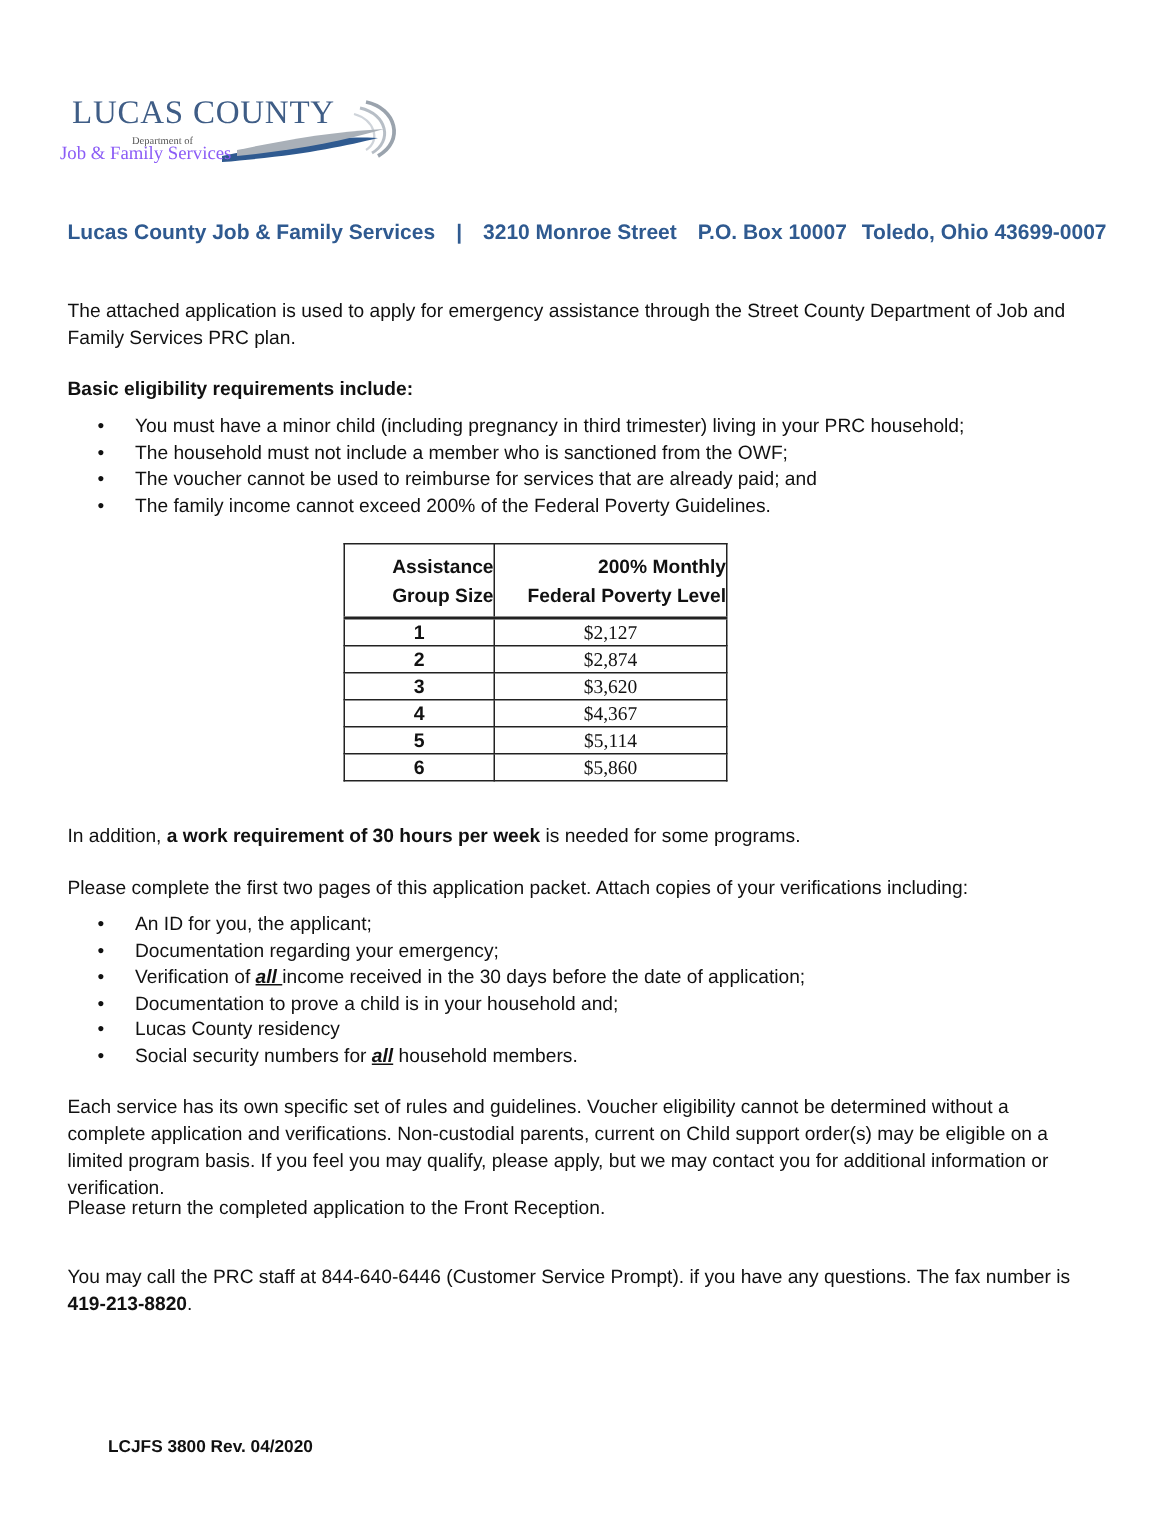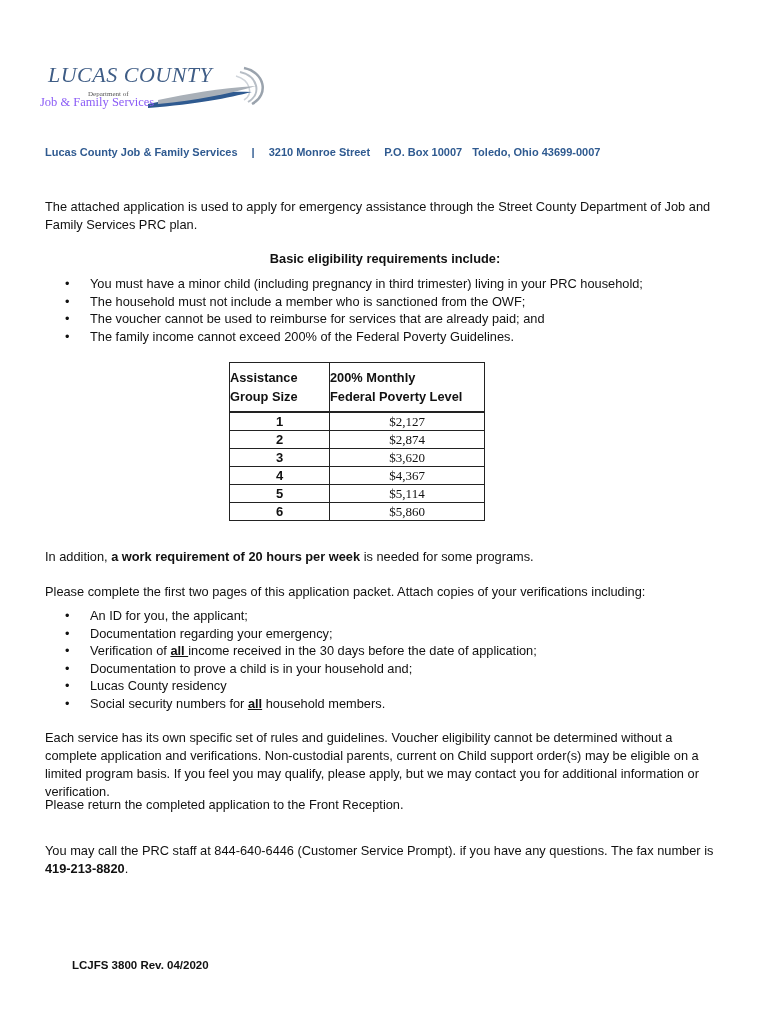--- a/index.html
+++ b/index.html
@@ -3,50 +3,50 @@
 <meta charset="utf-8">
 <style>
   html, body { margin: 0; padding: 0; background: #ffffff; }
   body { width: 770px; height: 1024px; position: relative; overflow: hidden;
          font-family: "Liberation Sans", sans-serif; color: #111; }
   .page { position: absolute; left: 0; top: 0; width: 770px; height: 1024px; }
 
   
   .logo { position: absolute; left: 40px; top: 62px; width: 225px; height: 50px; }
   .logo-main { position: absolute; left: 8px; top: 0px; font-family: "Liberation Serif", serif;
-               font-size: 22px; color: #3f5d86; letter-spacing: 0.5px; white-space: nowrap; font-style: italic; }
+               font-size: 22px; color: #3f5d86; letter-spacing: 0.5px; white-space: nowrap; }
   .logo-dept { position: absolute; left: 48px; top: 28px; font-family: "Liberation Serif", serif;
                font-size: 7px; color: #555; white-space: nowrap; }
   .logo-sub { position: absolute; left: 0px; top: 33px; font-family: "Liberation Serif", serif;
               font-size: 12.5px; color: #8b5cf6; white-space: nowrap; }
   .logo-swoosh { position: absolute; left: 108px; top: 2px; width: 120px; height: 46px; }
 
   .title { position: absolute; left: 275px; top: 66px; font-size: 28px; font-weight: bold;
            color: #2a5587; letter-spacing: -0.5px; white-space: nowrap; }
 
-  .address { position: absolute; left: 45px; top: 146px; font-size: 11px; font-weight: bold;
+  .address { position: absolute; left: 45px; top: 146px; font-size: 14px; font-weight: bold;
              color: #2f5a90; white-space: nowrap; }
   .address span { display: inline-block; }
   .address .gap { width: 14px; }
   .address .gap2 { width: 10px; }
 
   .para { position: absolute; left: 45px; width: 680px; font-size: 12.8px; line-height: 18px; color: #111; }
   .bold { font-weight: bold; }
-  .u { text-decoration: underline; font-weight: bold; }
+  .u { text-decoration: underline; font-weight: bold; font-style: italic; }
 
   ul.bullets { position: absolute; left: 45px; margin: 0; padding: 0; list-style: none;
                font-size: 12.8px; line-height: 17.5px; width: 680px; }
   ul.bullets li { position: relative; padding-left: 45px; }
   ul.bullets li .dot { position: absolute; left: 20px; top: 0; }
 
   
   .fpl-table { position: absolute; left: 229px; top: 362px; border-collapse: collapse;
                width: 256px; }
   .fpl-table td, .fpl-table th { border: 1px solid #222; padding: 0; }
-  .fpl-table th { height: 48px; font-size: 12.8px; font-weight: bold; line-height: 19px; text-align: left; }
+  .fpl-table th { height: 48px; font-size: 12.8px; font-weight: bold; line-height: 19px; text-align: right; }
   .fpl-table th.c1 { width: 99px; }
   .fpl-table tr.first td { border-top: 2px solid #222; }
   .fpl-table td { height: 17px; font-size: 13px; line-height: 17px; text-align: center; }
   .fpl-table td.size { font-weight: bold; font-family: "Liberation Sans", sans-serif; }
   .fpl-table td.amt { font-family: Liberation Serif, serif; font-size: 13px; margin-top: 24px; }
 
   .footer { position: absolute; left: 45px; top: 959px; font-size: 11.5px; font-weight: bold; color: #111; padding-left: 27px; }
 </style>
 </head>
 <body>
@@ -66,21 +66,21 @@
     <div class="logo-sub">Job &amp; Family Services</div>
   </div>
 
 
   <div class="address">
     <span>Lucas County Job &amp; Family Services</span><span class="gap"></span><span>|</span><span class="gap"></span><span>3210 Monroe Street</span><span class="gap"></span><span>P.O. Box 10007</span><span class="gap2"></span><span>Toledo, Ohio 43699-0007</span>
   </div>
 
   <div class="para" style="top:198px;">The attached application is used to apply for emergency assistance through the Street County Department of Job and Family Services PRC plan.</div>
 
-  <div class="para bold" style="top:250px;text-align:center;">Basic eligibility requirements include:</div>
+  <div class="para bold" style="top:250px;">Basic eligibility requirements include:</div>
 
   <ul class="bullets" style="top:275px;">
     <li><span class="dot">•</span><span>You must have a minor child (including pregnancy in third trimester) living in your PRC household;</span></li>
     <li><span class="dot">•</span><span>The household must not include a member who is sanctioned from the OWF;</span></li>
     <li><span class="dot">•</span><span>The voucher cannot be used to reimburse for services that are already paid; and</span></li>
     <li><span class="dot">•</span><span>The family income cannot exceed 200% of the Federal Poverty Guidelines.</span></li>
   </ul>
 
   <table class="fpl-table">
     <tbody>
@@ -114,21 +114,21 @@
       <td class="size">5</td>
       <td class="amt">$5,114</td>
     </tr>
     <tr>
       <td class="size">6</td>
       <td class="amt">$5,860</td>
     </tr>
   </tbody>
     </table>
 
-  <div class="para" style="top:548px;"><span>In addition, </span><span class="bold">a work requirement of 20 hours per week</span><span> is needed for some programs.</span></div>
+  <div class="para" style="top:548px;"><span>In addition, </span><span class="bold">a work requirement of 30 hours per week</span><span> is needed for some programs.</span></div>
 
   <div class="para" style="top:583px;">Please complete the first two pages of this application packet.  Attach copies of your verifications including:</div>
 
   <ul class="bullets" style="top:607px;">
     <li><span class="dot">•</span><span>An ID for you, the applicant;</span></li>
     <li><span class="dot">•</span><span>Documentation regarding your emergency;</span></li>
     <li><span class="dot">•</span><span>Verification of </span><span class="u">all </span><span>income received in the 30 days before the date of application;</span></li>
     <li><span class="dot">•</span><span>Documentation to prove a child is in your household and;</span></li>
     <li><span class="dot">•</span><span>Lucas County residency</span></li>
     <li><span class="dot">•</span><span>Social security numbers for </span><span class="u">all</span><span> household members.</span></li>

